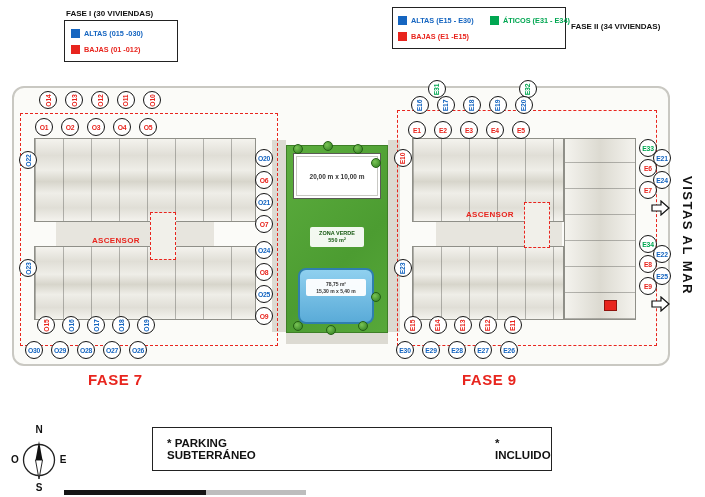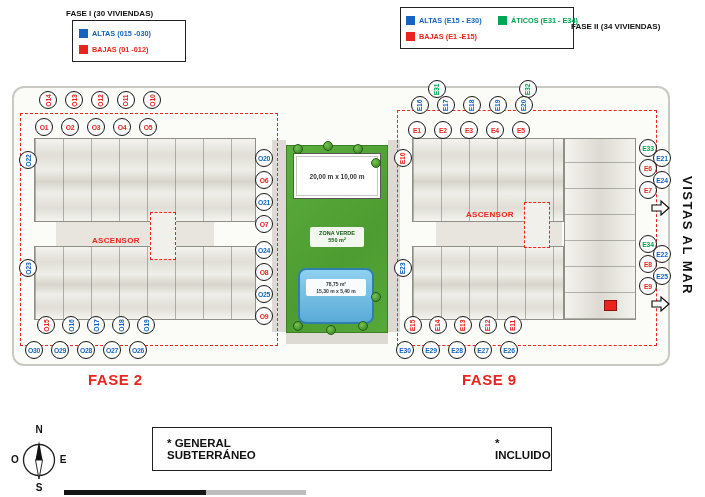--- a/index.html
+++ b/index.html
@@ -2,21 +2,21 @@
 <html><head>
 <meta charset="utf-8">
 <style>
   * { box-sizing: border-box; margin: 0; padding: 0; }
   html,body { width:705px; height:497px; background:#fff; font-family:"Liberation Sans", sans-serif; }
   .stage { position:relative; width:705px; height:497px; background:#fff; overflow:hidden; }
   .abs { position:absolute; }
 
   
   .legend-title { font-size:8px; font-weight:bold; color:#111; white-space:nowrap; }
-  .legend-box { background:#fff; border:1.3px solid #222;margin-left:8px; }
+  .legend-box { background:#fff; border:1.3px solid #222; }
   .legend-col { display:flex; flex-direction:column; justify-content:center; gap:7px; padding:5px 6px; height:100%; }
   .legend-grid { display:grid; grid-template-columns:92px 1fr; align-content:center; row-gap:7px; padding:4px 5px; height:100%; }
   .legend-row { display:flex; align-items:center; gap:4px; }
   .sw { width:9px; height:9px; flex:0 0 auto; }
   .sw-altas { background:#1565c0; }
   .sw-bajas { background:#e8251e; }
   .sw-aticos { background:#00a651; }
   .legend-label { font-size:7.3px; font-weight:bold; white-space:nowrap; }
   .txt-altas { color:#1565c0; }
   .txt-bajas { color:#e8251e; }
@@ -347,26 +347,26 @@
       <div class="unit-circle" style="left: 474px; top: 341px;">
         <span style="color: rgb(21, 101, 192);">E27</span>
       </div>
       <div class="unit-circle" style="left: 500px; top: 341px;">
         <span style="color: rgb(21, 101, 192);">E26</span>
       </div>
     </div>
 
   <div class="abs vistas" style="left:680px;top:176px;height:142px;">VISTAS AL MAR</div>
 
-  <div class="abs fase-label" style="left:88px;top:371px;">FASE 2</div>
+  <div class="abs fase-label" style="left:88px;top:371px;">FASE 7</div>
   <div class="abs fase-label" style="left:462px;top:371px;">FASE 9</div>
 
 
   <div class="abs amenities" style="left:152px;top:427px;width:400px;height:44px;">
-    <span>* GENERAL SUBTERRÁNEO</span>
+    <span>* PARKING SUBTERRÁNEO</span>
     <span></span>
     <span>* INCLUIDO</span>
   </div>
 
   <svg class="abs" style="left:8px;top:421px;" width="62" height="72" viewBox="0 0 62 72">
     <text x="31" y="12" text-anchor="middle" font-size="10" font-weight="bold" fill="#111">N</text>
     <text x="7" y="42" text-anchor="middle" font-size="10" font-weight="bold" fill="#111">O</text>
     <text x="55" y="42" text-anchor="middle" font-size="10" font-weight="bold" fill="#111">E</text>
     <text x="31" y="70" text-anchor="middle" font-size="10" font-weight="bold" fill="#111">S</text>
     <circle cx="31" cy="39" r="15.5" fill="#fff" stroke="#222" stroke-width="1.3"></circle>

